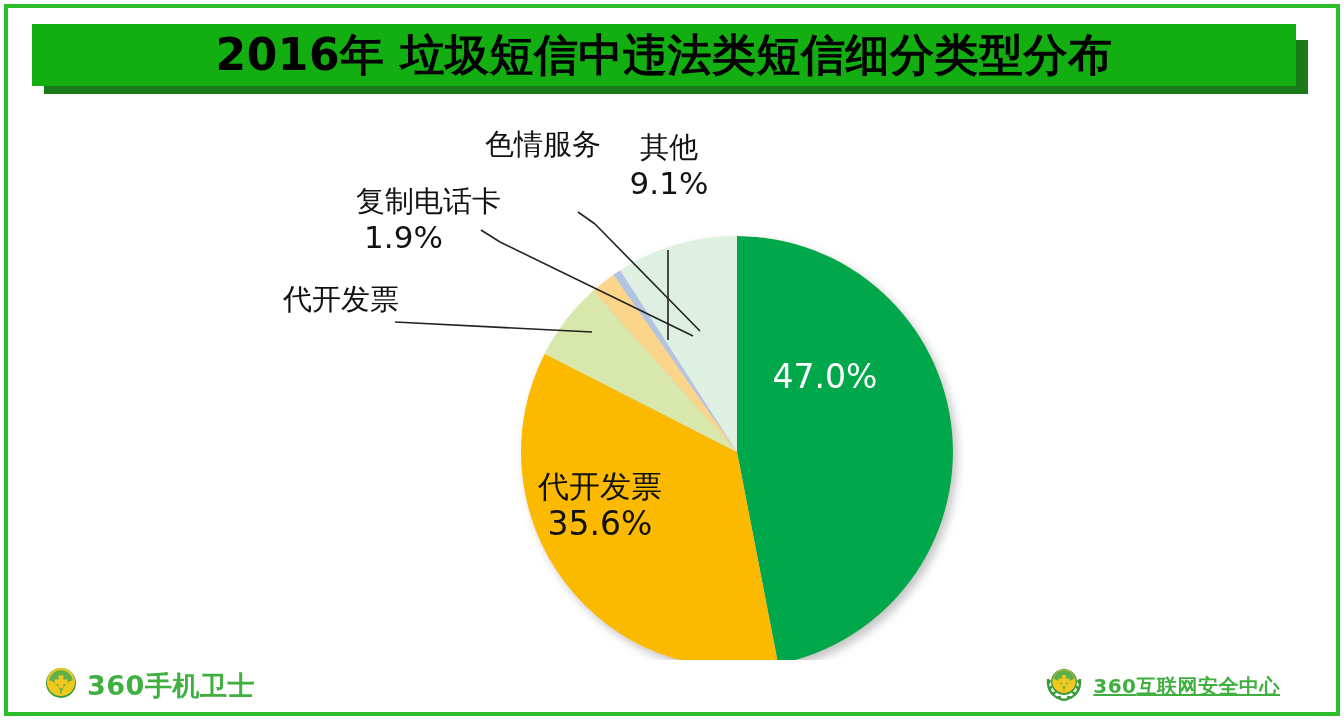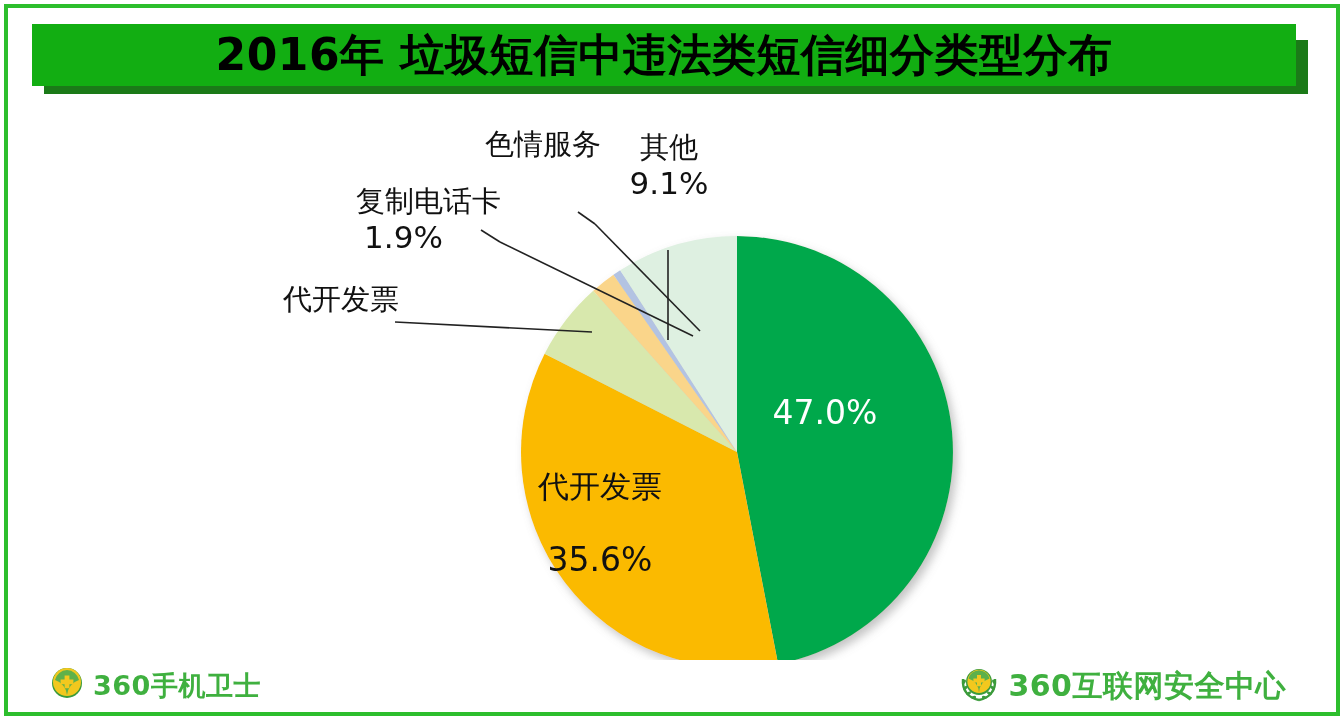--- a/index.html
+++ b/index.html
@@ -69,21 +69,21 @@
 
   
   .slice-label {
     position:absolute;
     text-align:center;
     line-height:1.18;
     white-space:nowrap;
     pointer-events:none;
   }
   .slice-label .nm { display:block; font-size:31px; }
-  .slice-label .pc { display:block; font-size:33px;margin-top:36px; }
+  .slice-label .pc { display:block; font-size:33px; }
   .lbl-gamble { left:730px; top:258px; width:190px; color:#ffffff; }
   .lbl-invoice { left:490px; top:368px; width:220px; color:#111111; }
 
   
   .callout {
     position:absolute;
     line-height:1.2;
     white-space:nowrap;
     color:#111111;
     pointer-events:none;
@@ -94,41 +94,41 @@
   .co-porn    { left:485px; top:30px;  text-align:left;font-family:Liberation Mono, monospace; }
   .co-simcard { left:356px; top:84px;  text-align:left; }
   .co-license { left:283px; top:182px; text-align:left; }
   .co-porn .pc    { text-align:center; padding-right:22px; }
   .co-simcard .pc { text-align:center; padding-right:50px; }
   .co-license .pc { text-align:left; padding-left:22px; }
 
   
   .footer {
     position:absolute;
-    left:16px; bottom:0;
+    left:10px; bottom:0;
     width:1296px; height:62px;
   }
   .logo {
     position:absolute;
     display:flex;
     align-items:center;
     gap:9px;
   }
   .logo-left  { left:34px; top:8px; }
   .logo-right { right:26px; top:6px; }
   .logo-mark { position:relative; flex:none; }
   .logo-text {
     font-size:27px;
     font-weight:bold;
     color:#3FB03F;
     letter-spacing:0.5px;
     white-space:nowrap;
     line-height:1;
   }
-  .logo-right .logo-text { font-size:30px; }
+  .logo-right .logo-text { font-size:20px;text-decoration:underline; }
   .logo-num { color:#3FB03F; }
 </style>
 </head>
 <body>
 
 <div id="page">
 
   <div class="frame-outer"></div>
   <div class="frame-inner"></div>
 

